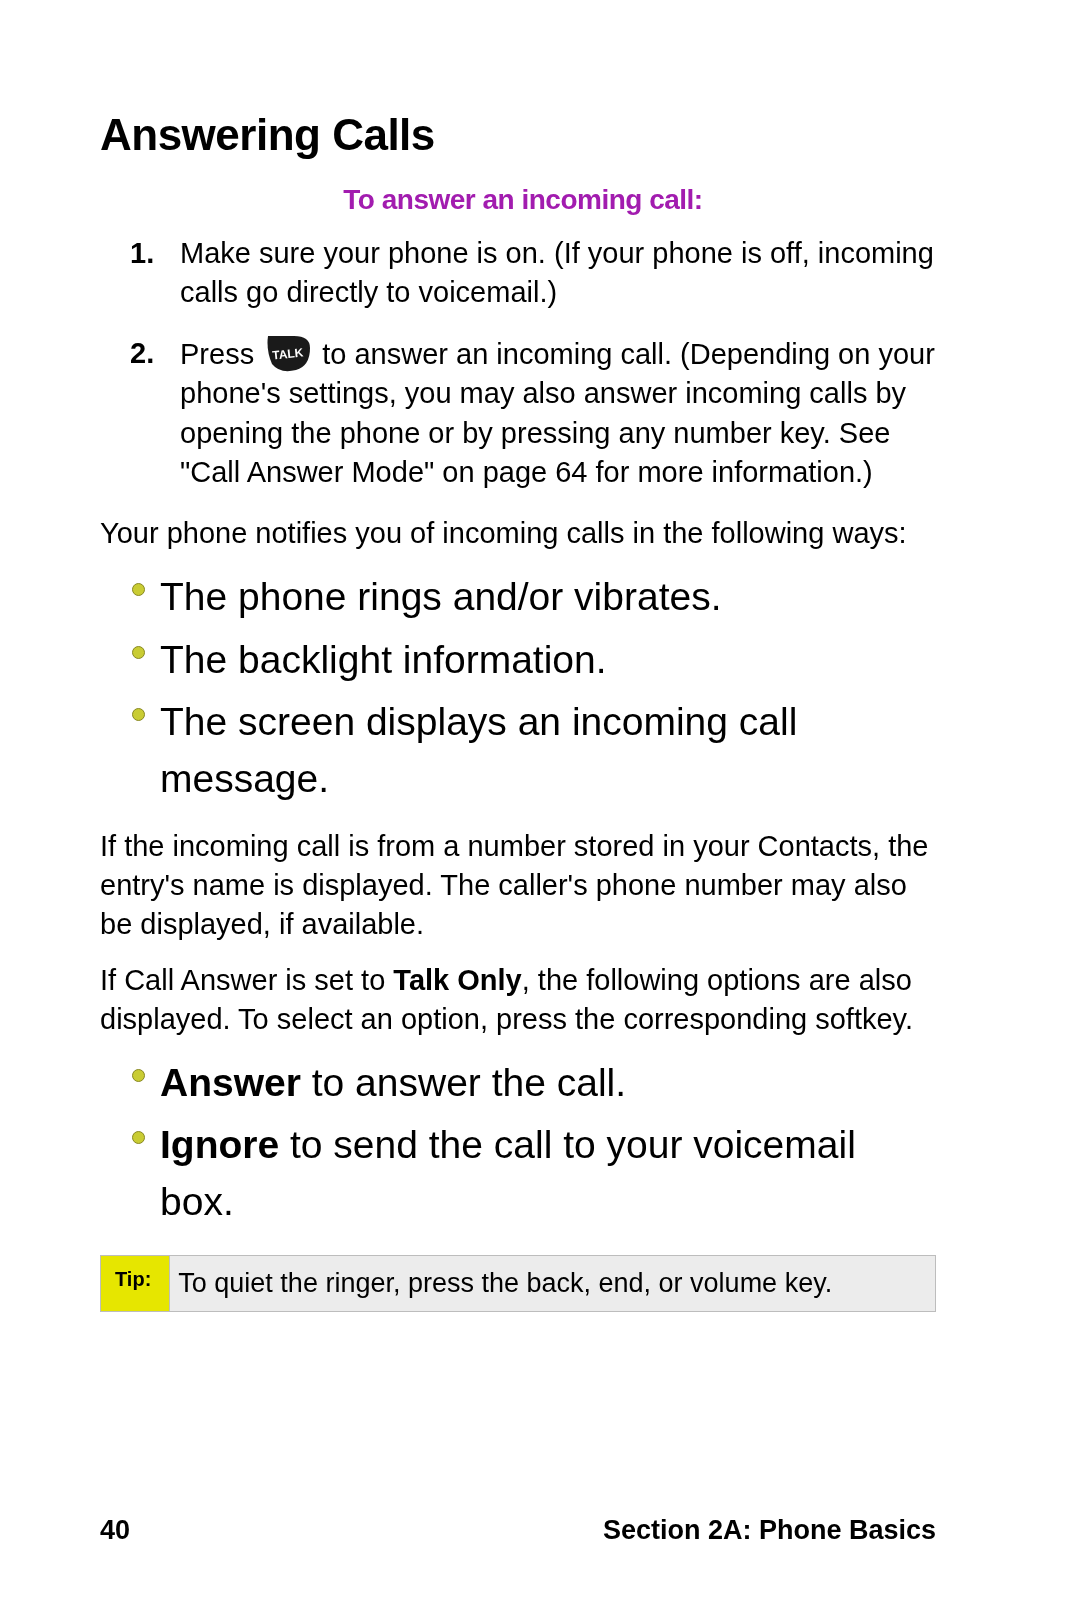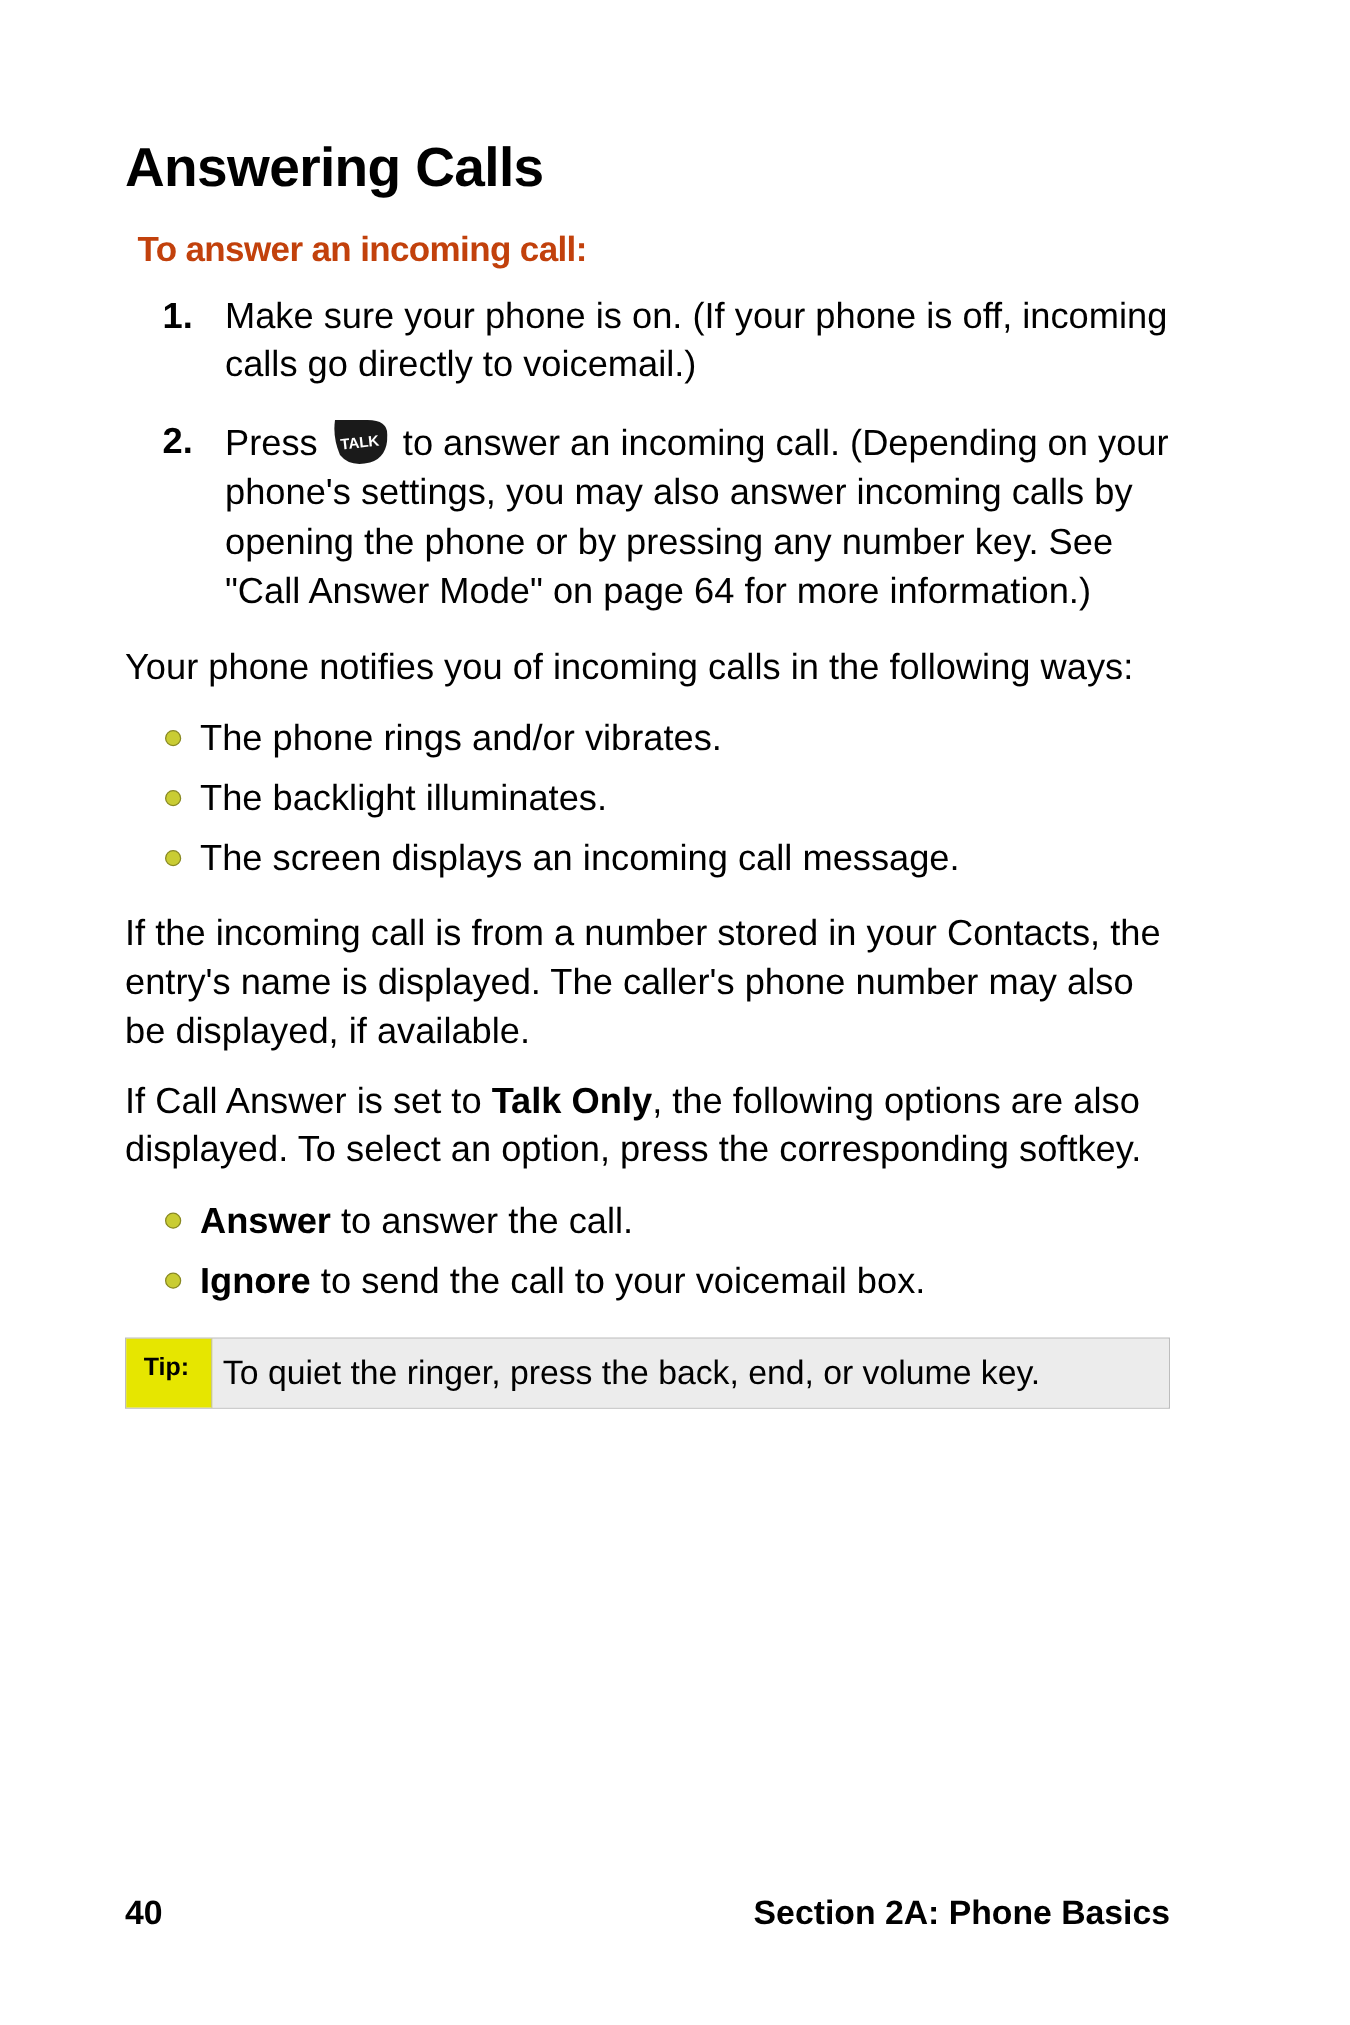--- a/index.html
+++ b/index.html
@@ -20,23 +20,24 @@
   }
   h1.title {
     font-size: 44px;
     font-weight: 700;
     margin: 0 0 24px 0;
     letter-spacing: -0.5px;
   }
   .subhead {
     font-size: 28px;
     font-weight: 700;
-    color: #c2410c;
+    color: #a21caf;
     margin: 0 0 18px 10px;
     letter-spacing: -0.5px;
+    text-align: center;
   }
   ol.steps {
     list-style: none;
     margin: 0 0 20px 0;
     padding: 0 0 0 80px;
   }
   ol.steps > li {
     font-size: 29px;
     line-height: 1.35;
     margin: 0 0 22px 0;
@@ -60,21 +61,21 @@
     font-size: 29px;
     line-height: 1.35;
     margin: 0 0 16px 0;
   }
   ul.bullets {
     list-style: none;
     margin: 0 0 20px 0;
     padding: 0 0 0 60px;
   }
   ul.bullets > li {
-    font-size: 29px;
+    font-size: 39px;
     line-height: 1.45;
     margin: 0 0 6px 0;
     position: relative;
   }
   ul.bullets > li::before {
     content: "";
     position: absolute;
     left: -28px;
     top: 14px;
     width: 11px;
@@ -138,21 +139,21 @@
         </svg>
       </span>
       <span> to answer an incoming call. (Depending on your phone's settings, you may also answer incoming calls by opening the phone or by pressing any number key. See "Call Answer Mode" on page 64 for more information.)</span>
     </li>
   </ol>
 
   <p class="body">Your phone notifies you of incoming calls in the following ways:</p>
 
   <ul class="bullets">
     <li>The phone rings and/or vibrates.</li>
-    <li>The backlight illuminates.</li>
+    <li>The backlight information.</li>
     <li>The screen displays an incoming call message.</li>
   </ul>
 
   <p class="body">If the incoming call is from a number stored in your Contacts, the entry's name is displayed. The caller's phone number may also be displayed, if available.</p>
 
   <p class="body">
     <span>If Call Answer is set to </span><b>Talk Only</b><span>, the following options are also displayed. To select an option, press the corresponding softkey.</span>
   </p>
 
   <ul class="bullets">

